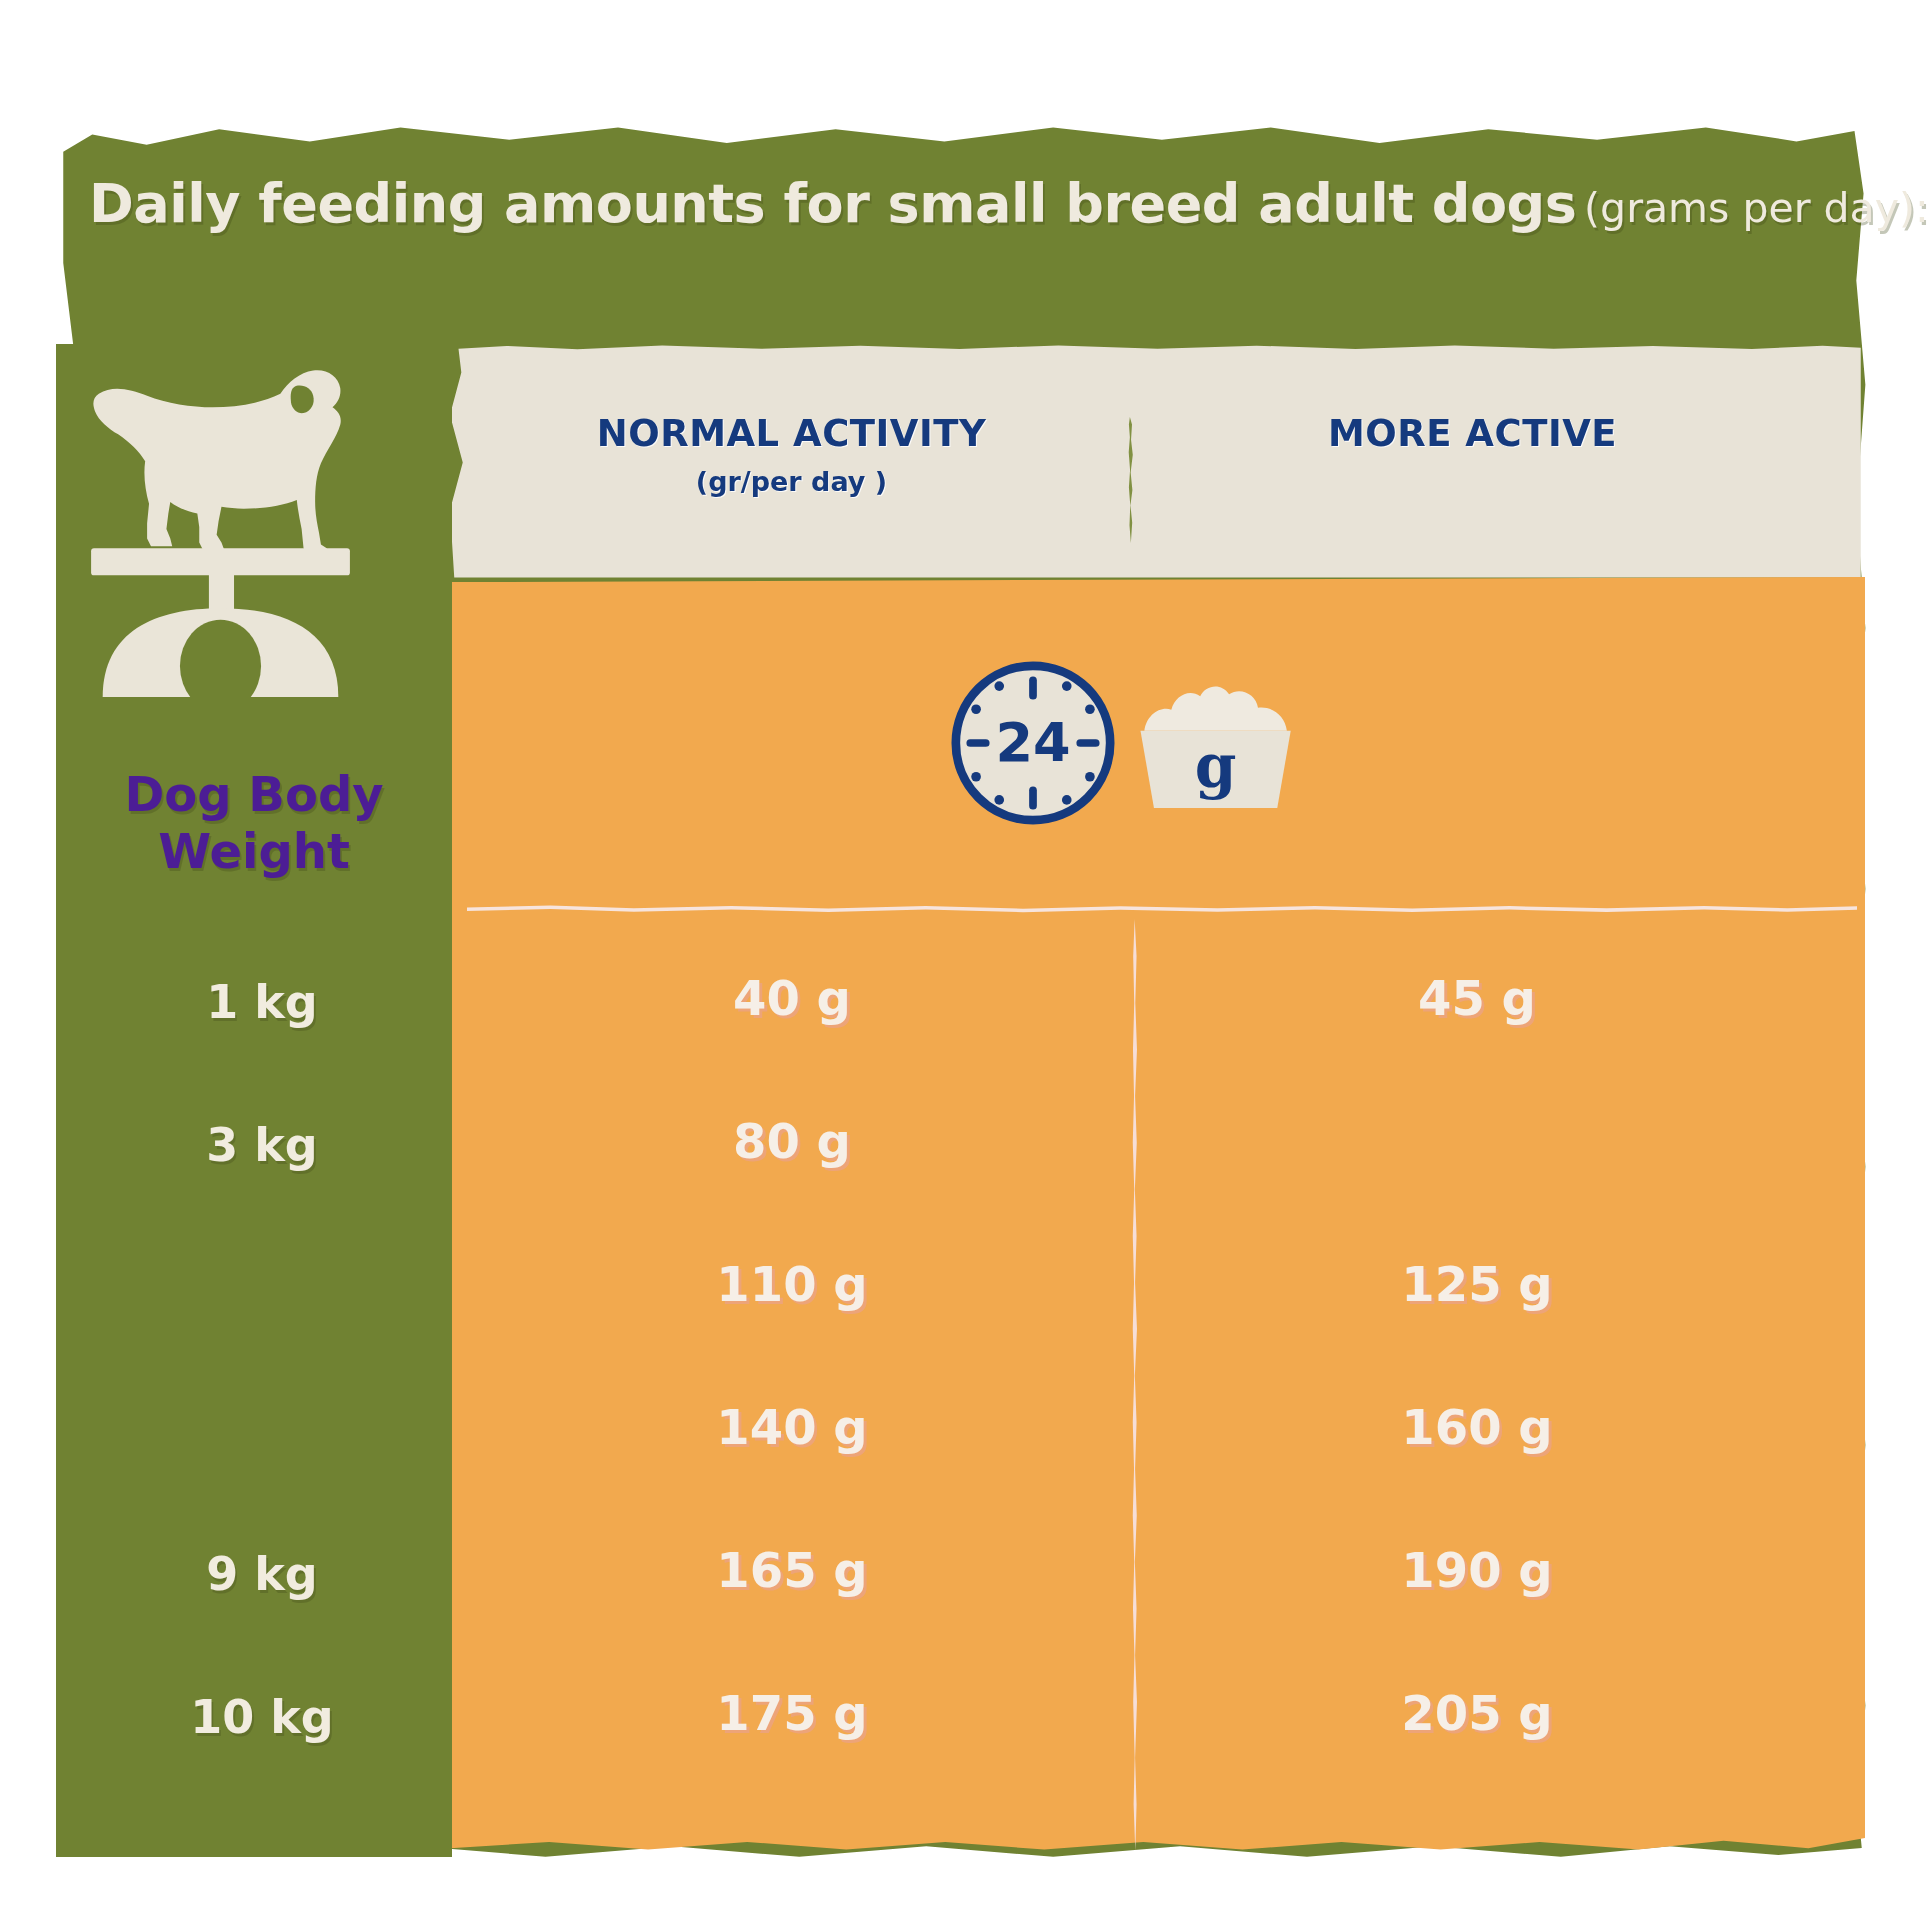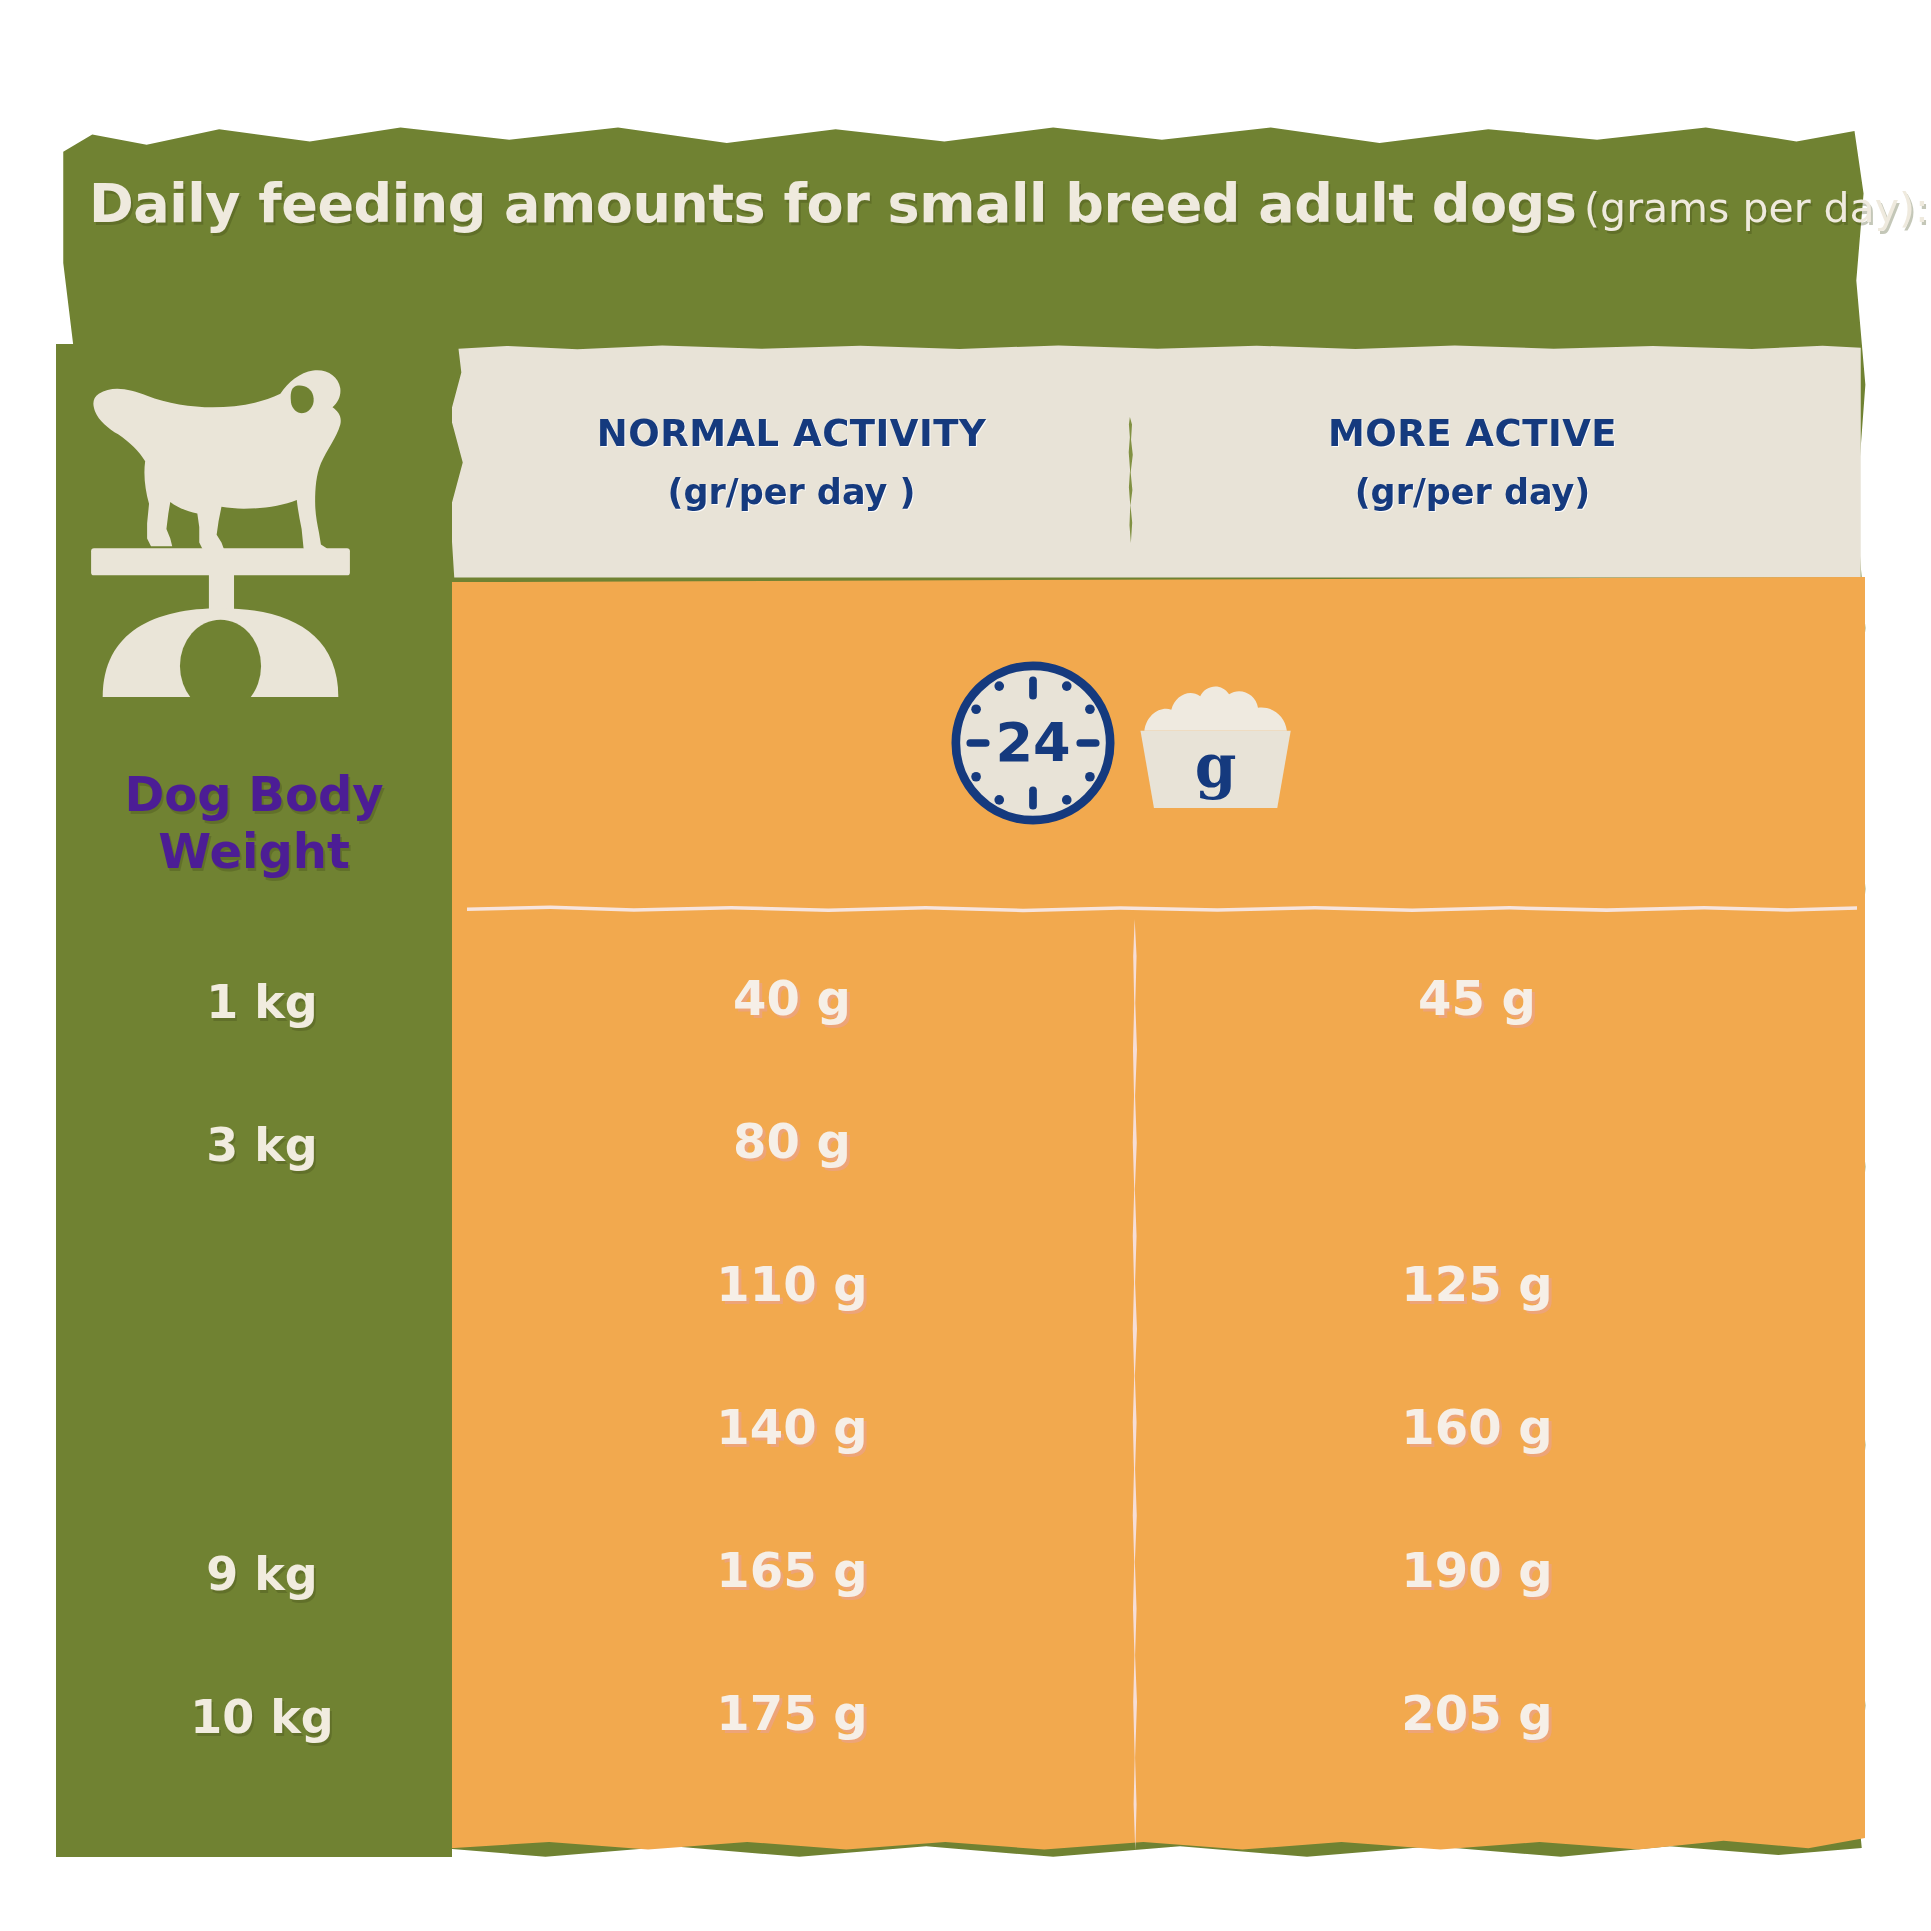--- a/index.html
+++ b/index.html
@@ -90,21 +90,21 @@
   .col-head {
     position: absolute;
     text-align: center;
     color: #153a7e;
     font-family: "DejaVu Sans", sans-serif;
     font-weight: bold;
     text-shadow: 1px 1px 0 rgba(255,255,255,0.85);
     line-height: 1.12;
   }
   .col-head .ch-line1 { font-size: 37px; letter-spacing: 0.5px; display:block; }
-  .col-head .ch-line2 { font-size: 35px; display:block; margin-top: 19px; }
+  .col-head .ch-line2 { font-size: 27px; display:block; margin-top: 13px; }
 
   .col-head.left  { left: 463px;  top: 413px; width: 657px; }
   .col-head.right { left: 1144px; top: 413px; width: 657px; }
 
   
   .head-divider {
     position: absolute;
     left: 1126px;
     top: 417px;
     width: 9.7px;
@@ -263,21 +263,20 @@
 
   <div class="col-head left">
     <span class="ch-line1">NORMAL ACTIVITY</span>
     <span class="ch-line2">(gr/per day )</span>
   </div>
 
   <div class="head-divider"></div>
 
   <div class="col-head right">
     <span class="ch-line1">MORE ACTIVE</span>
-    <span class="ch-line2">(gr/per day)</span>
   </div>
 
   <div class="value-area"></div>
 
   <div class="sidebar"></div>
 
   <div class="dog-scale">
     <svg viewBox="0 0 268 350" xmlns="http://www.w3.org/2000/svg">
       <g fill="#eae5d8">
 

